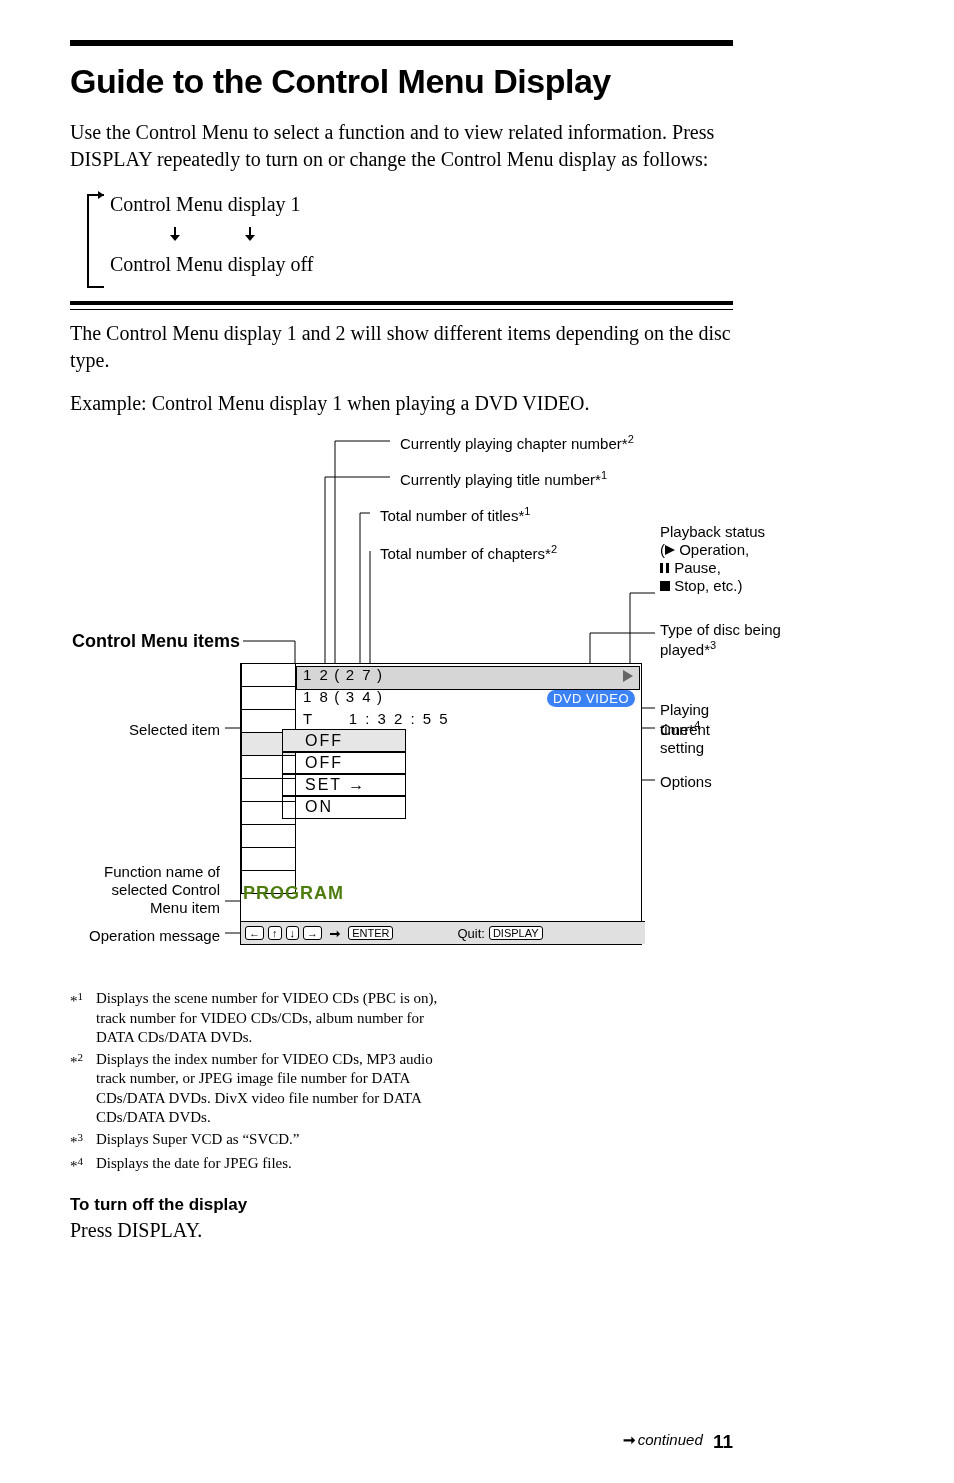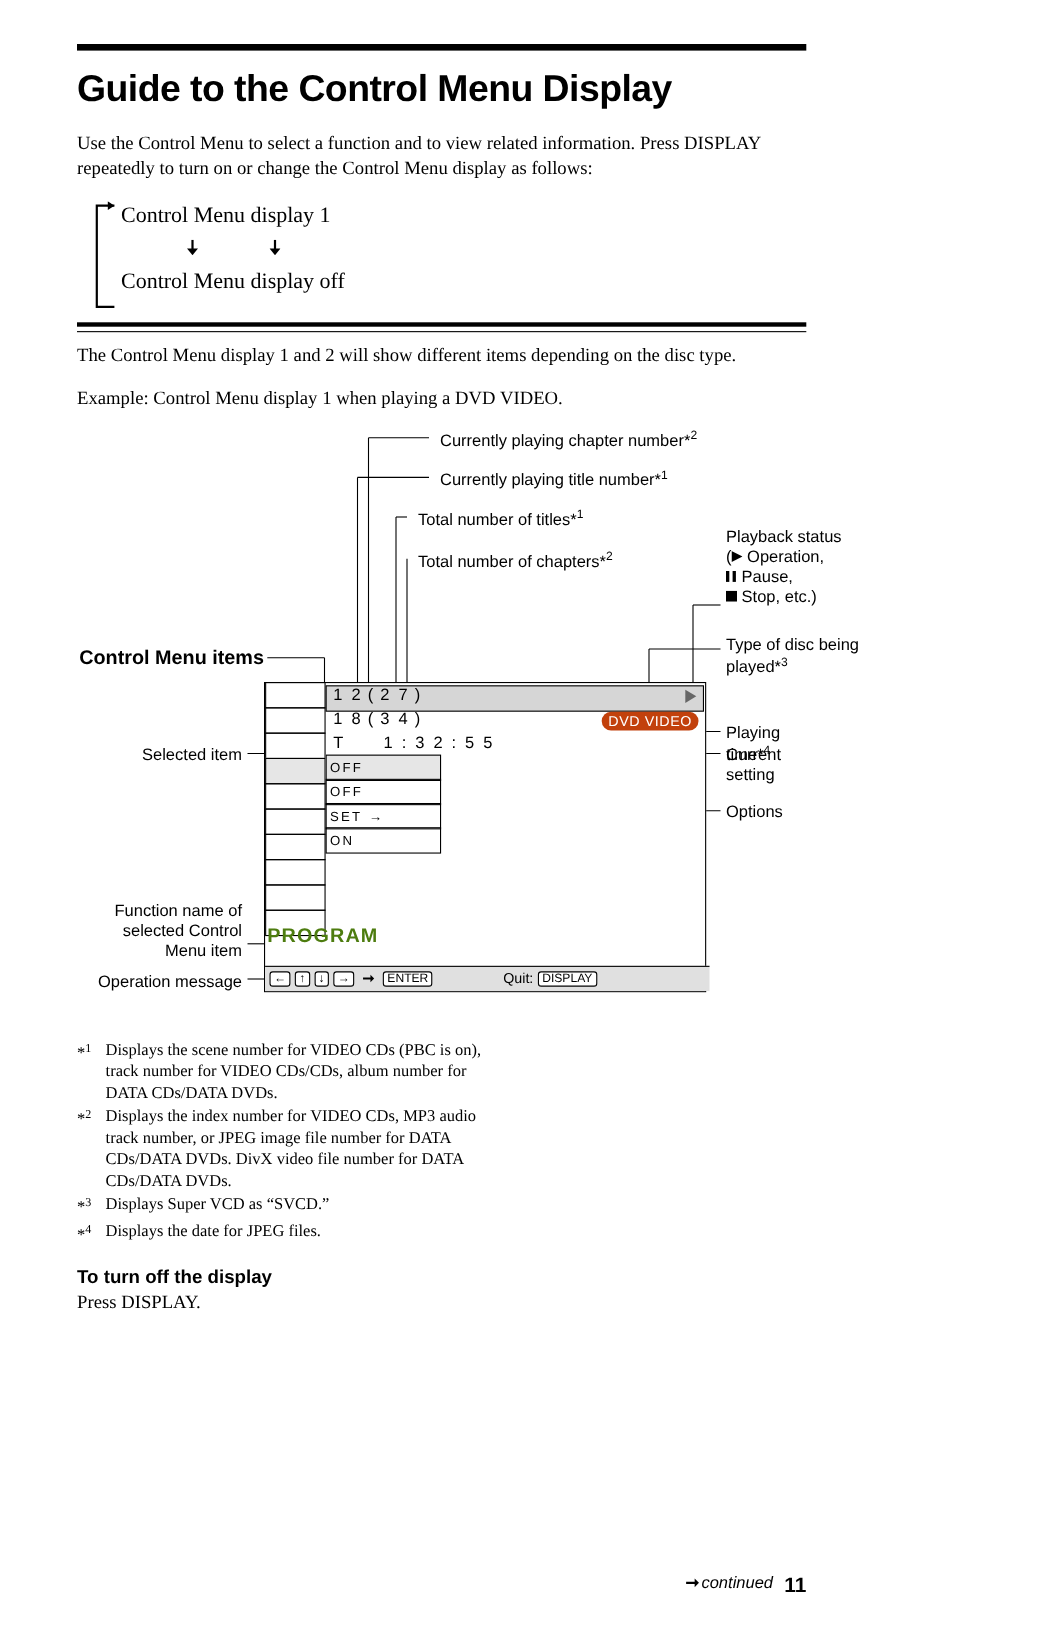--- a/index.html
+++ b/index.html
@@ -23,21 +23,21 @@
   }
   h1 {
     font-family: Arial, Helvetica, sans-serif;
     font-weight: 800;
     font-size: 34px;
     letter-spacing: -0.5px;
     margin: 0 0 18px 0;
   }
   p.body {
     font-family: "Times New Roman", Times, serif;
-    font-size: 17px;
+    font-size: 20px;
     line-height: 1.35;
     margin: 0 0 16px 0;
   }
   .seq-block {
     font-family: "Times New Roman", Times, serif;
     font-size: 20px;
     line-height: 1.5;
     margin: 10px 0 22px 40px;
     position: relative;
   }
@@ -124,43 +124,43 @@
     top: 0;
     width: 55px;
   }
   .cell {
     height: 22px;
     border: 1px solid #000;
     margin-top: -1px;
   }
   .widecell {
     position: absolute;
-    left: 55px;
+    left: 41px;
     height: 22px;
     border: 1px solid #000;
     margin-top: -1px;
     font-family: Arial, Helvetica, sans-serif;
-    font-size: 12px;
+    font-size: 16px;
     letter-spacing: 2px;
-    padding-left: 3px;
+    padding-left: 22px;
     display: flex;
     align-items: center;
   }
   .num-label {
     font-family: Arial, Helvetica, sans-serif;
     font-size: 15px;
     letter-spacing: 2px;
   }
   .badge {
     position: absolute;
     right: 6px;
     top: 26px;
     font-family: Arial, Helvetica, sans-serif;
     font-size: 13px;
-    background: #c2410c;
+    background: #3b82f6;
     color: #fff;
     padding: 1px 6px;
     border-radius: 9px;
     letter-spacing: 0.5px;
   }
   .play-tri {
     position: absolute;
     right: 8px;
     top: 6px;
     width: 0; height: 0;

